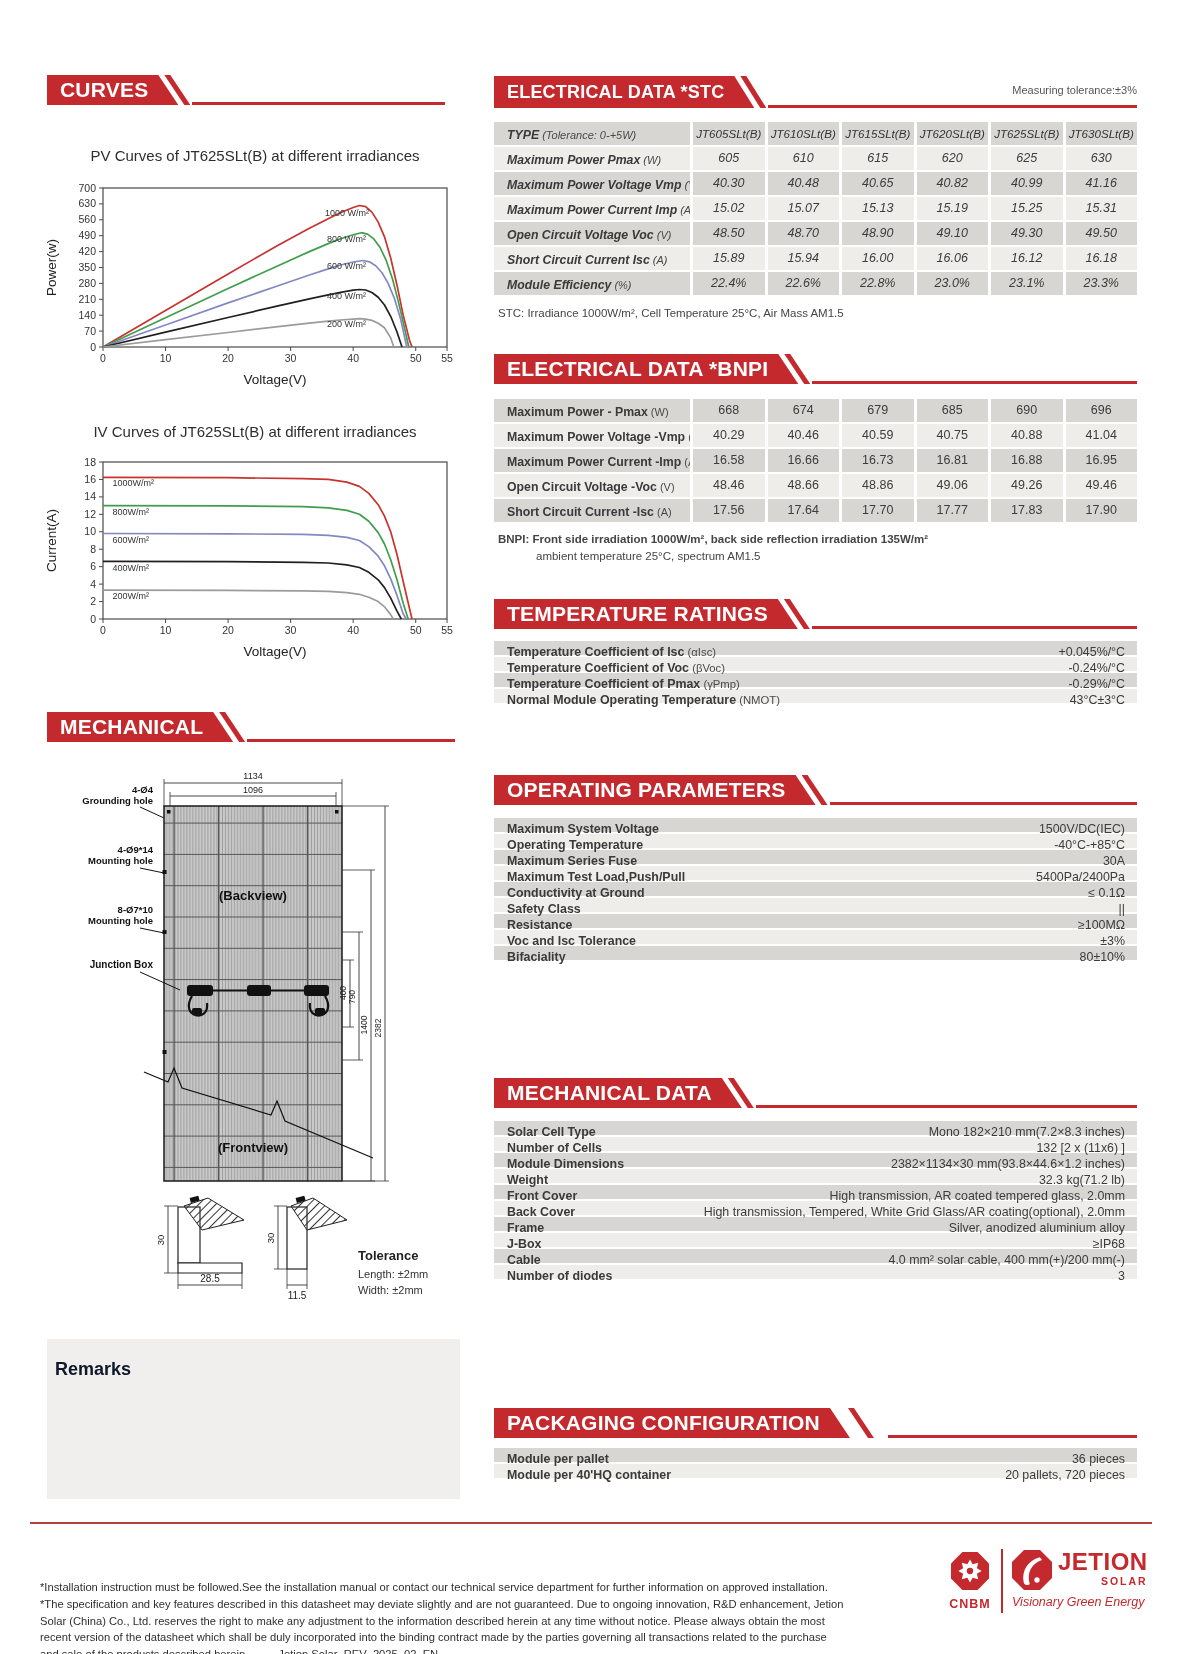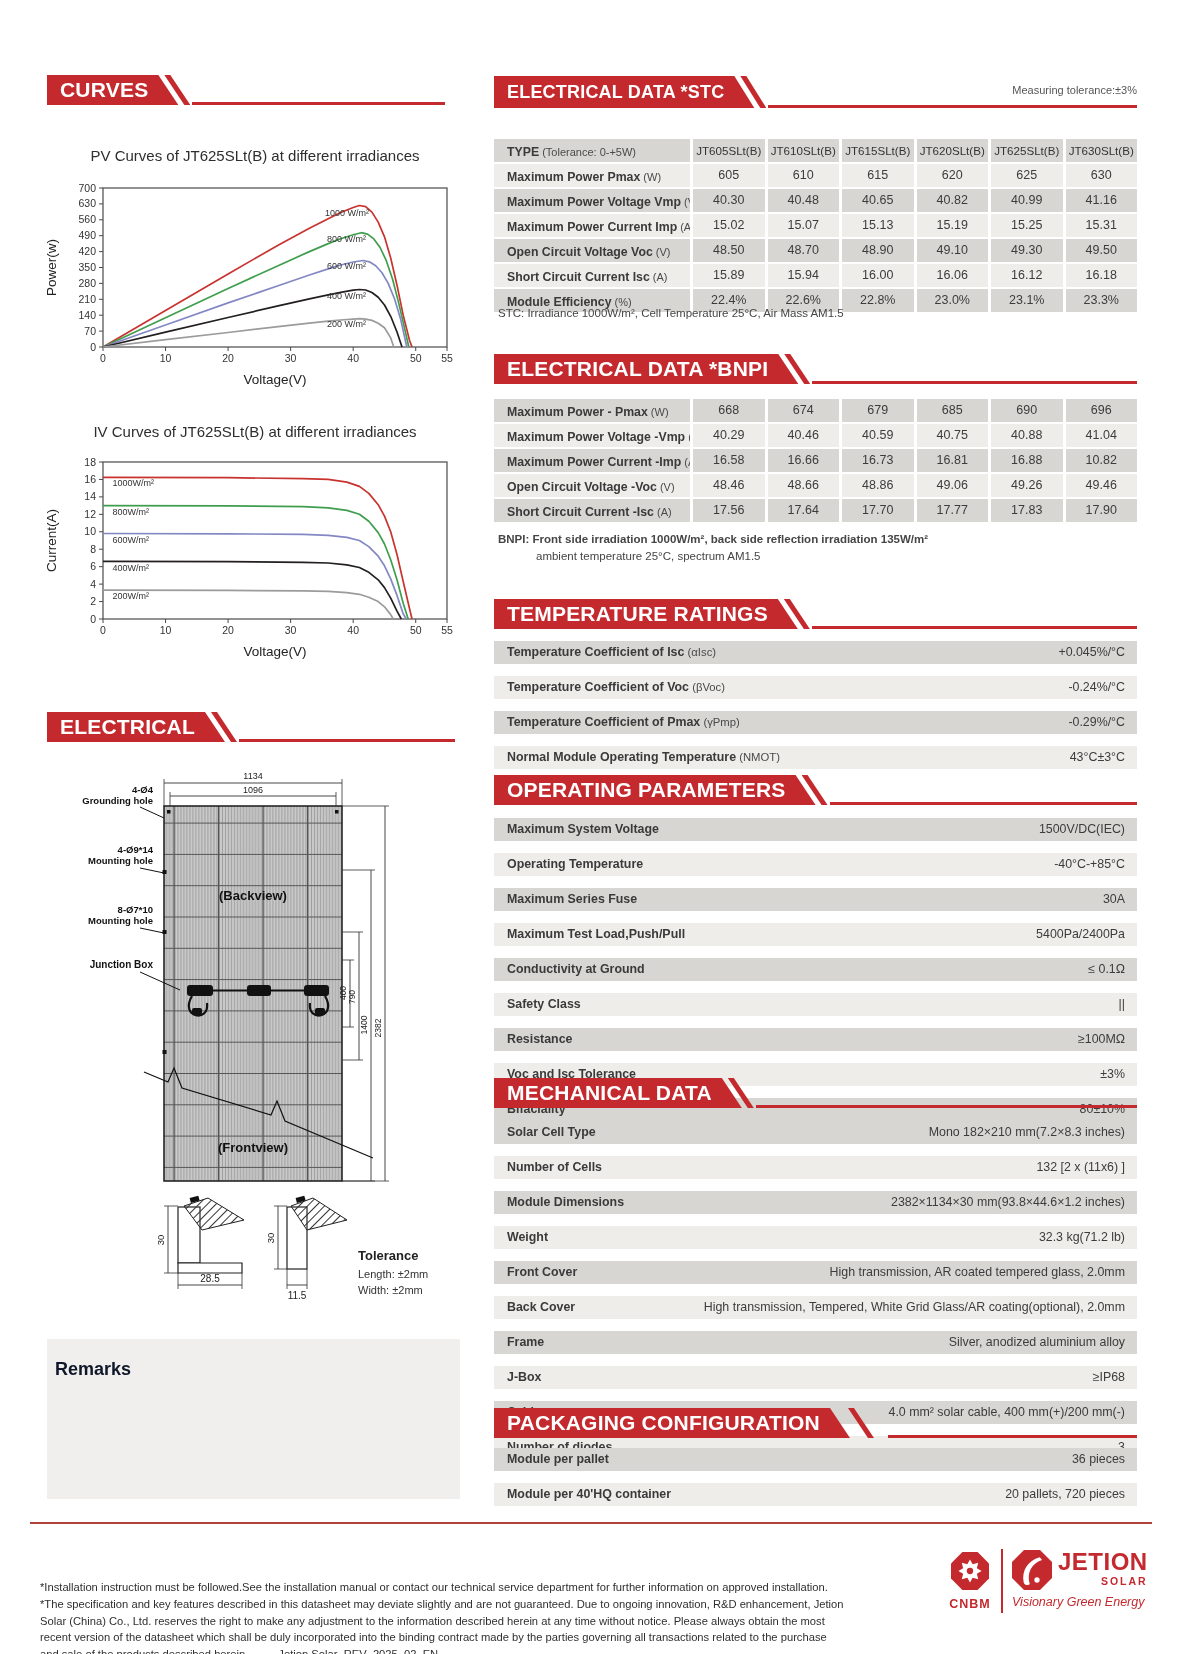--- a/index.html
+++ b/index.html
@@ -16,21 +16,21 @@
   .mrow>div{line-height:23px;}
   .lcell{flex:0 0 196px;padding-left:13px;box-sizing:border-box;white-space:nowrap;overflow:hidden;}
   .lcell .lb{font-weight:bold;font-size:12.3px;color:#3a3a3a;}
   .lcell .un{font-size:11px;color:#4a4a4a;}
   .vcell{flex:1;margin-left:3px;text-align:center;font-size:12.5px;color:#3c3c3c;}
   .hcell{font-size:11.6px;color:#333;}
   .mrow.dark>div{background:#d8d6d3;}
   .mrow.light>div{background:#eeedea;}
   
   .kvtable{position:absolute;left:494px;width:643px;}
-  .kvrow{display:flex;justify-content:space-between;height:23px;line-height:23px;margin-bottom:12px;padding:0 12px 0 13px;box-sizing:border-box;}
+  .kvrow{display:flex;justify-content:space-between;height:14px;line-height:23px;margin-bottom:2px;padding:0 12px 0 13px;box-sizing:border-box;}
   .kvrow.dark{background:#d8d6d3;}
   .kvrow.light{background:#eeedea;}
   .klabel{font-weight:bold;font-size:12.4px;color:#3a3a3a;white-space:nowrap;}
   .ksub{font-weight:normal;font-size:11.3px;color:#4a4a4a;}
   .kvalue{font-size:12.4px;color:#3c3c3c;white-space:nowrap;}
   .footnote{position:absolute;font-size:11.5px;color:#454545;}
   .tolnote{position:absolute;font-size:11px;color:#555;text-align:right;}
   .remarks{position:absolute;left:47px;top:1339px;width:413px;height:160px;background:#f0efed;}
   .remarks .rtitle{font-weight:bold;font-size:18px;color:#0f172a;padding:20px 0 0 8px;}
   .footline{position:absolute;left:30px;top:1522px;width:1122px;height:2px;background:#b5413c;}
@@ -156,21 +156,21 @@
       <text x="72.38181818181818" y="75.20555555555556" font-size="9" fill="#333">800W/m²</text>
       <polyline points="63.0,93.5 188.1,93.8 263.1,94.4 288.2,95.3 306.9,97.4 319.4,100.5 328.8,106.6 338.2,116.2 344.5,125.8 350.7,138.9 357.0,155.4 363.2,173.8 366.3,179.0" fill="none" stroke="#8388c4" stroke-width="1.7" stroke-linejoin="round"></polyline>
       <text x="72.38181818181818" y="103.11666666666667" font-size="9" fill="#333">600W/m²</text>
       <polyline points="63.0,121.4 188.1,121.7 263.1,122.3 288.2,123.0 306.9,124.9 319.4,127.5 328.8,132.3 338.2,139.8 344.5,147.6 350.7,158.1 357.0,171.2 361.3,179.0" fill="none" stroke="#231f20" stroke-width="1.7" stroke-linejoin="round"></polyline>
       <text x="72.38181818181818" y="131.02777777777777" font-size="9" fill="#333">400W/m²</text>
       <polyline points="63.0,150.2 188.1,150.4 263.1,150.8 288.2,151.4 306.9,152.7 319.4,154.3 328.8,157.2 338.2,161.6 344.5,166.8 350.7,174.6 353.2,179.0" fill="none" stroke="#9b9b9b" stroke-width="1.7" stroke-linejoin="round"></polyline>
       <text x="72.38181818181818" y="158.9388888888889" font-size="9" fill="#333">200W/m²</text>
     </svg>
 
   <div class="sec" style="left:47px;top:712px;width:408px;">
-    <div class="banner">ELECTRICAL</div>
+    <div class="banner">MECHANICAL</div>
     <div class="slash"></div>
     <div class="tail"></div>
   </div>
 
   <svg width="420" height="545" viewBox="0 0 420 545" style="position:absolute;left:40px;top:760px;">
     <defs>
       <pattern id="pcells" width="44.5" height="31.3" patternUnits="userSpaceOnUse">
         <rect width="44.5" height="31.3" fill="#cbcbcb"></rect>
         <path d="M1.5 0V32 M4.5 0V32 M7.5 0V32 M10.5 0V32 M13.5 0V32 M16.5 0V32 M19.5 0V32 M22.5 0V32 M25.5 0V32 M28.5 0V32 M31.5 0V32 M34.5 0V32 M37.5 0V32 M40.5 0V32 M43.5 0V32" stroke="#8f8f8f" stroke-width="0.8"></path>
         <path d="M0 0.5H44.5" stroke="#555" stroke-width="1"></path>
@@ -280,21 +280,21 @@
     <div class="rtitle">Remarks</div>
   </div>
 
   <div class="sec" style="left:494px;top:76px;width:643px;">
     <div class="banner" style="height:32px;line-height:32px;font-size:18px;">ELECTRICAL DATA *STC</div>
     <div class="slash" style="height:32px;"></div>
     <div class="tail"></div>
   </div>
   <div class="tolnote" style="left:937px;top:84px;width:200px;">Measuring tolerance:±3%</div>
 
-  <div id="stc-table" class="mtable" style="top:139px;">
+  <div id="stc-table" class="mtable" style="top:122px;font-style:italic;">
       <div class="mrow dark">
         <div class="lcell"><span class="lb">TYPE</span><span class="un"> (Tolerance: 0-+5W)</span></div>
         <div class="vcell hcell">JT605SLt(B)</div>
         <div class="vcell hcell">JT610SLt(B)</div>
         <div class="vcell hcell">JT615SLt(B)</div>
         <div class="vcell hcell">JT620SLt(B)</div>
         <div class="vcell hcell">JT625SLt(B)</div>
         <div class="vcell hcell">JT630SLt(B)</div>
       </div>
       <div class="mrow light">
@@ -378,21 +378,21 @@
         <div class="vcell">40.88</div>
         <div class="vcell">41.04</div>
       </div>
       <div class="mrow dark">
         <div class="lcell"><span class="lb">Maximum Power Current -Imp</span><span class="un"> (A)</span></div>
         <div class="vcell">16.58</div>
         <div class="vcell">16.66</div>
         <div class="vcell">16.73</div>
         <div class="vcell">16.81</div>
         <div class="vcell">16.88</div>
-        <div class="vcell">10.82</div>
+        <div class="vcell">16.95</div>
       </div>
       <div class="mrow light">
         <div class="lcell"><span class="lb">Open Circuit Voltage -Voc</span><span class="un"> (V)</span></div>
         <div class="vcell">48.46</div>
         <div class="vcell">48.66</div>
         <div class="vcell">48.86</div>
         <div class="vcell">49.06</div>
         <div class="vcell">49.26</div>
         <div class="vcell">49.46</div>
       </div>

